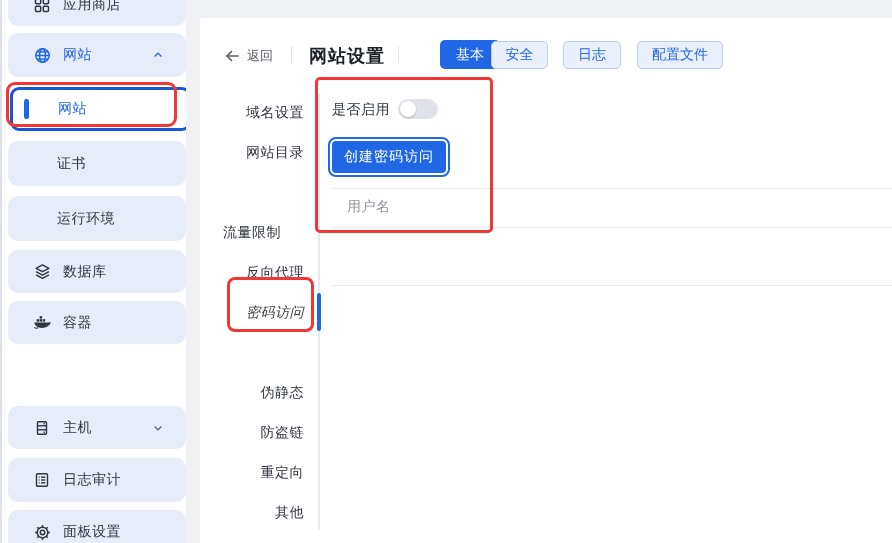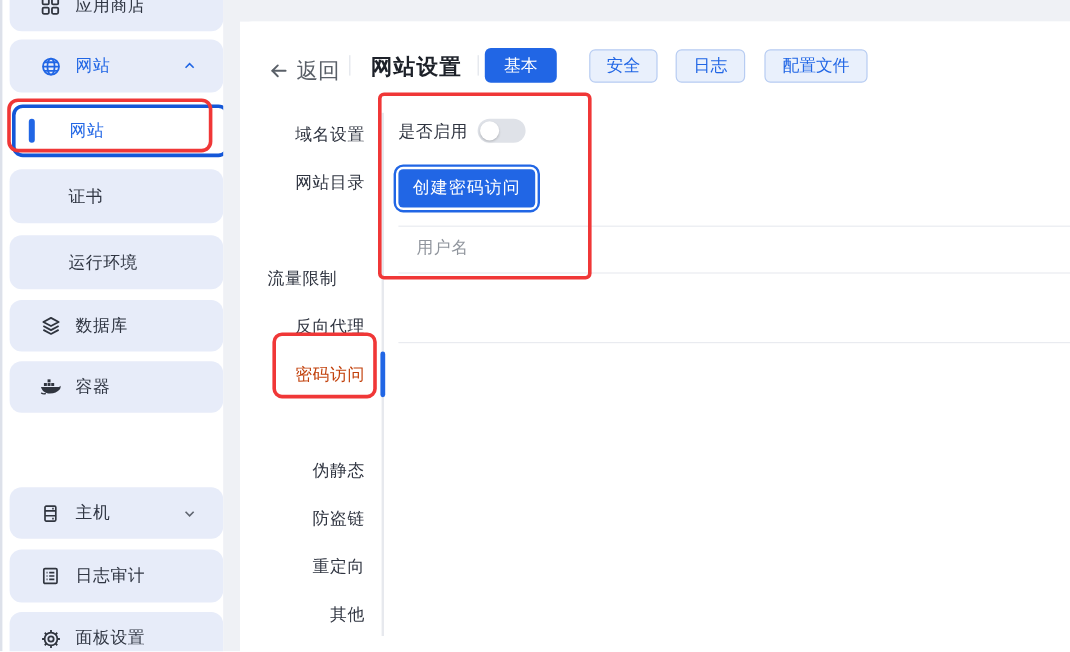--- a/index.html
+++ b/index.html
@@ -24,32 +24,32 @@
                         width:5px; height:20px; border-radius:3px; background:#2166e5; }
   .active-item .lbl { margin-left:45px; font-size:14px; color:#2166e5; letter-spacing:.5px; }
 
   
   .gutter-top { position:absolute; left:186px; top:0; width:706px; height:18px; background:#eff1f5; }
   .gutter-left { position:absolute; left:186px; top:0; width:14px; height:543px; background:#eff1f5; }
   .main-card { position:absolute; left:200px; top:18px; width:692px; height:525px; background:#fff; border-top-left-radius:10px; }
 
   
   .back { position:absolute; left:224px; top:47px; display:flex; align-items:center; gap:7px;
-          color:#5a6068; font-size:18px; cursor:pointer; }
+          color:#5a6068; font-size:13px; cursor:pointer; }
   .vsep { position:absolute; top:46px; width:1px; height:17px; background:#e0e4ea; }
   .page-title { position:absolute; left:309px; top:44px; font-size:18px; font-weight:bold; color:#1d2129; letter-spacing:1px; }
   .tab { position:absolute; top:41px; height:28px; border-radius:5px; font-size:14px;
          display:flex; align-items:center; justify-content:center; cursor:pointer;
          background:#e9f0fc; border:1px solid #b7ccf2; color:#2166e5; }
   .tab.active { top:40px; height:29px; background:#2166e5; border:none; color:#fff; }
 
   
   .sub-item { position:absolute; left:200px; width:104px; height:40px; line-height:40px;
               text-align:right; font-size:14px; color:#2f3440; cursor:pointer; letter-spacing:.5px; }
-  .sub-item.active { color:#c2410c; }
+  .sub-item.active { color:#404040;font-style:italic; }
   .sub-divider { position:absolute; left:318px; top:94px; width:2px; height:436px; background:#e7e9ee; }
   .sub-active-bar { position:absolute; left:317px; top:293px; width:4px; height:38px; background:#2166e5; border-radius:2px; }
 
   
   .enable-label { position:absolute; left:332px; top:101px; font-size:14px; color:#2f3440; letter-spacing:.5px; }
   .toggle { position:absolute; left:398px; top:99px; width:40px; height:20px; border-radius:10px;
             background:#dfe2e8; cursor:pointer; }
   .toggle .knob { position:absolute; left:2px; top:2px; width:16px; height:16px; border-radius:50%;
                   background:#fff; box-shadow:0 1px 2px rgba(0,0,0,.2); }
   .create-btn { position:absolute; left:332px; top:141px; width:114px; height:32px; background:#2166e5;
@@ -207,21 +207,21 @@
         <line x1="14" y1="8" x2="3" y2="8"></line>
           <polyline points="7.5,3.5 3,8 7.5,12.5"></polyline>
       </svg>
     </span>
     <span>返回</span>
   </div>
   <div class="vsep" style="left:291px;"></div>
   <div class="page-title">网站设置</div>
   <div class="vsep" style="left:398px;"></div>
 
-  <div class="tab active" style="left:404px;width:60px;">
+  <div class="tab active" style="left:440px;width:60px;">
     <span>基本</span>
   </div>
   <div class="tab" style="left:491px;width:57px;">
     <span>安全</span>
   </div>
   <div class="tab" style="left:563px;width:58px;">
     <span>日志</span>
   </div>
   <div class="tab" style="left:637px;width:86px;">
     <span>配置文件</span>

